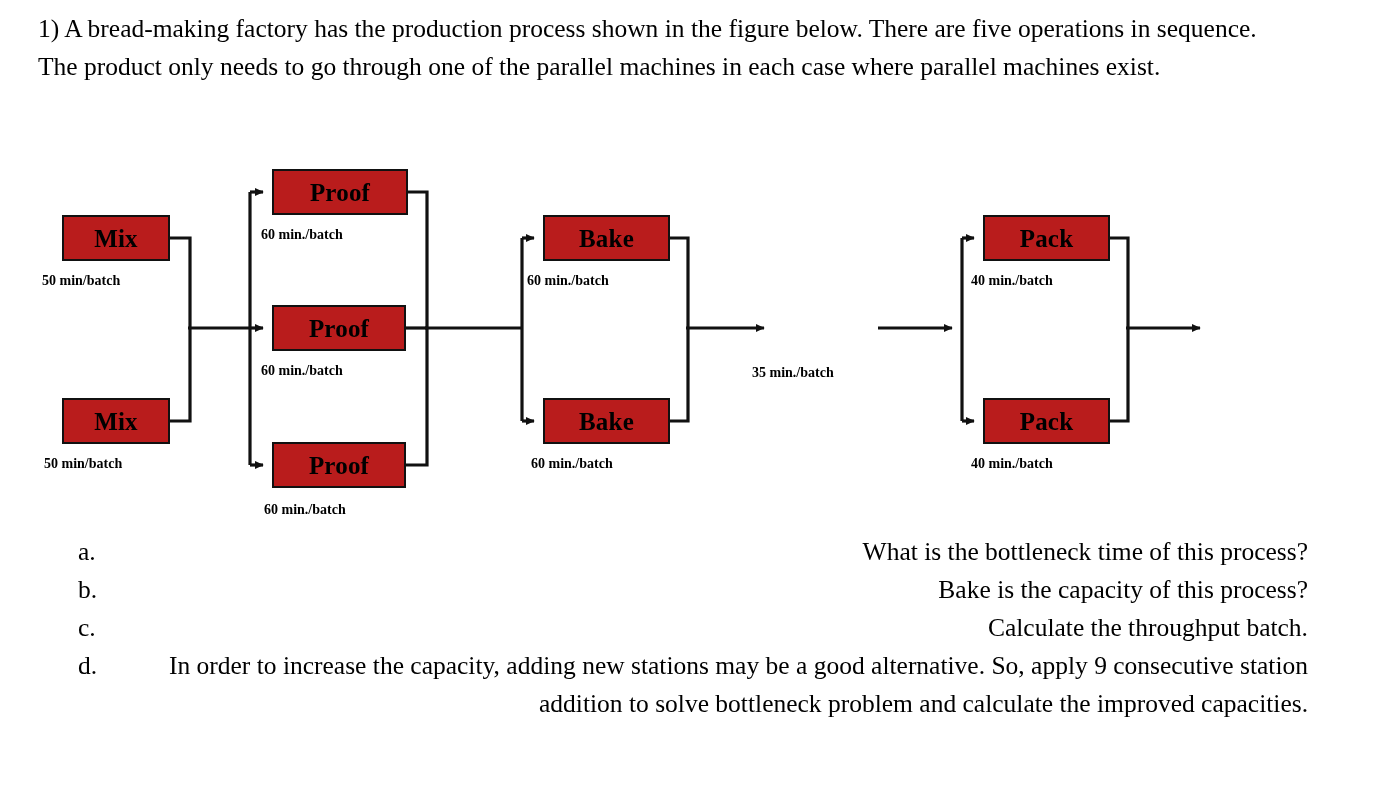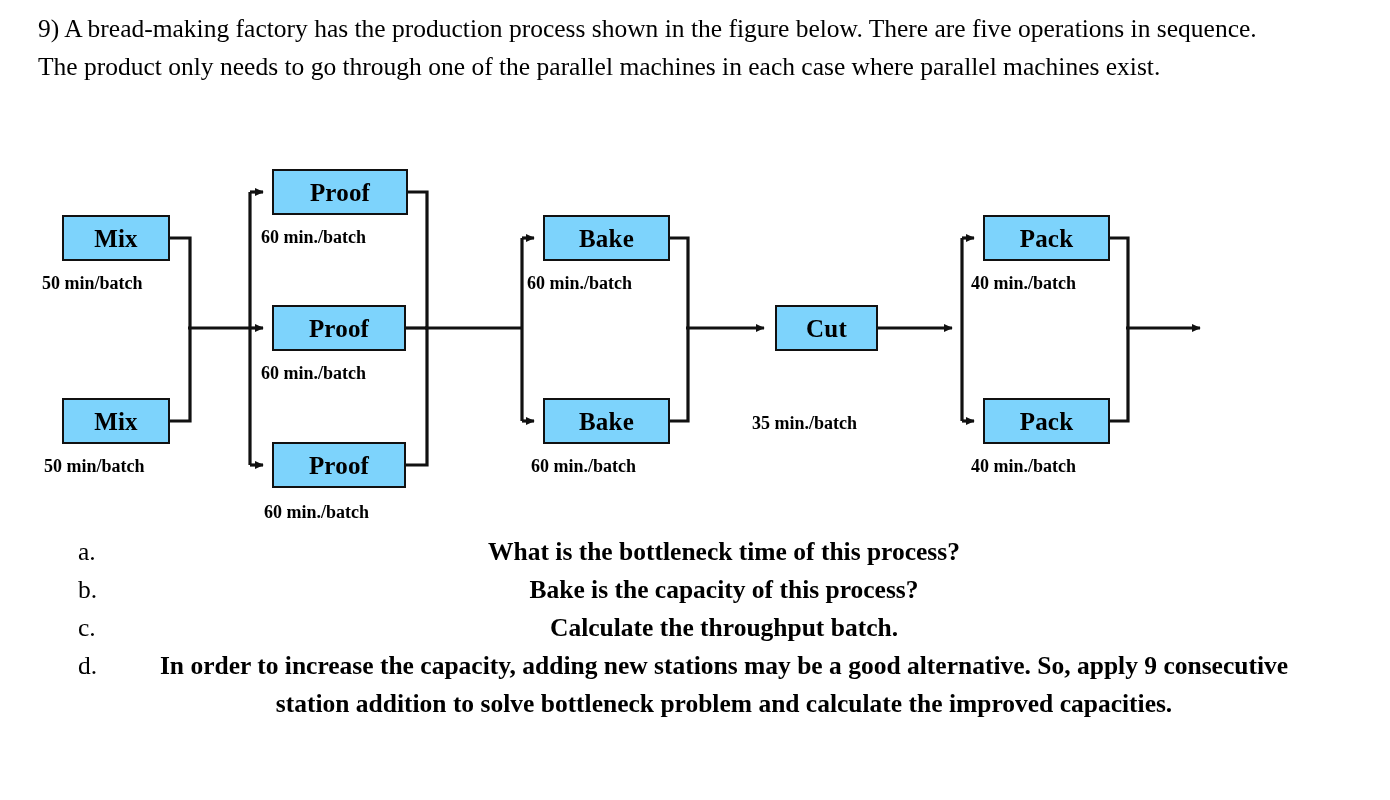--- a/index.html
+++ b/index.html
@@ -40,36 +40,36 @@
     left: 0;
     top: 0;
     width: 1390px;
     height: 390px;
   }
 
   .node-box {
     position: absolute;
     box-sizing: border-box;
     border: 2.5px solid #111111;
-    background: #7dd3fc;
+    background: #b91c1c;
     display: flex;
     align-items: center;
     justify-content: center;
     font-family: "Liberation Serif", "DejaVu Serif", serif;
     font-weight: bold;
     font-size: 25px;
     line-height: 1;
     letter-spacing: 0.2px;
   }
 
   .node-caption {
     position: absolute;
     font-family: "Liberation Serif", "DejaVu Serif", serif;
     font-weight: bold;
-    font-size: 18px;
+    font-size: 14px;
     line-height: 1;
     white-space: nowrap;
   }
 
   
   #questions {
     position: absolute;
     left: 78px;
     top: 533px;
     width: 1230px;
@@ -81,28 +81,27 @@
     align-items: flex-start;
     margin: 0;
   }
   .question-marker {
     width: 62px;
     flex: 0 0 62px;
     text-align: left;
   }
   .question-text {
     flex: 1 1 auto;
-    text-align: center;
-    font-weight: bold;
+    text-align: right;
   }
 </style>
 </head>
 <body>
 
-<div id="problem-statement">9) A bread-making factory has the production process shown in the figure below. There are five operations in sequence. The product only needs to go through one of the parallel machines in each case where parallel machines exist.</div>
+<div id="problem-statement">1) A bread-making factory has the production process shown in the figure below. There are five operations in sequence. The product only needs to go through one of the parallel machines in each case where parallel machines exist.</div>
 
 <div id="process-figure">
 
   <svg id="figure-svg" viewBox="0 0 1390 390">
     <defs>
       <marker id="arrowhead" markerWidth="9" markerHeight="8" refX="8.2" refY="4" orient="auto" markerUnits="userSpaceOnUse">
         <path d="M0,0 L9,4 L0,8 z" fill="#111111"></path>
       </marker>
     </defs>
 
@@ -163,22 +162,21 @@
 
   <div class="node-box" style="left:272px; top:292px; width:134px; height:46px;">Proof</div>
   <div class="node-caption" style="left:264px; top:353px;">60 min./batch</div>
 
   <div class="node-box" style="left:543px; top:65px;  width:127px; height:46px;">Bake</div>
   <div class="node-caption" style="left:527px; top:124px;">60 min./batch</div>
 
   <div class="node-box" style="left:543px; top:248px; width:127px; height:46px;">Bake</div>
   <div class="node-caption" style="left:531px; top:307px;">60 min./batch</div>
 
-  <div class="node-box" style="left:775px; top:155px; width:103px; height:46px;">Cut</div>
-  <div class="node-caption" style="left:752px; top:216px;margin-top:48px;">35 min./batch</div>
+  <div class="node-caption" style="left:752px; top:216px;">35 min./batch</div>
 
   <div class="node-box" style="left:983px; top:65px;  width:127px; height:46px;">Pack</div>
   <div class="node-caption" style="left:971px; top:124px;">40 min./batch</div>
 
   <div class="node-box" style="left:983px; top:248px; width:127px; height:46px;">Pack</div>
   <div class="node-caption" style="left:971px; top:307px;">40 min./batch</div>
 
 </div>
 
 <div id="questions">

